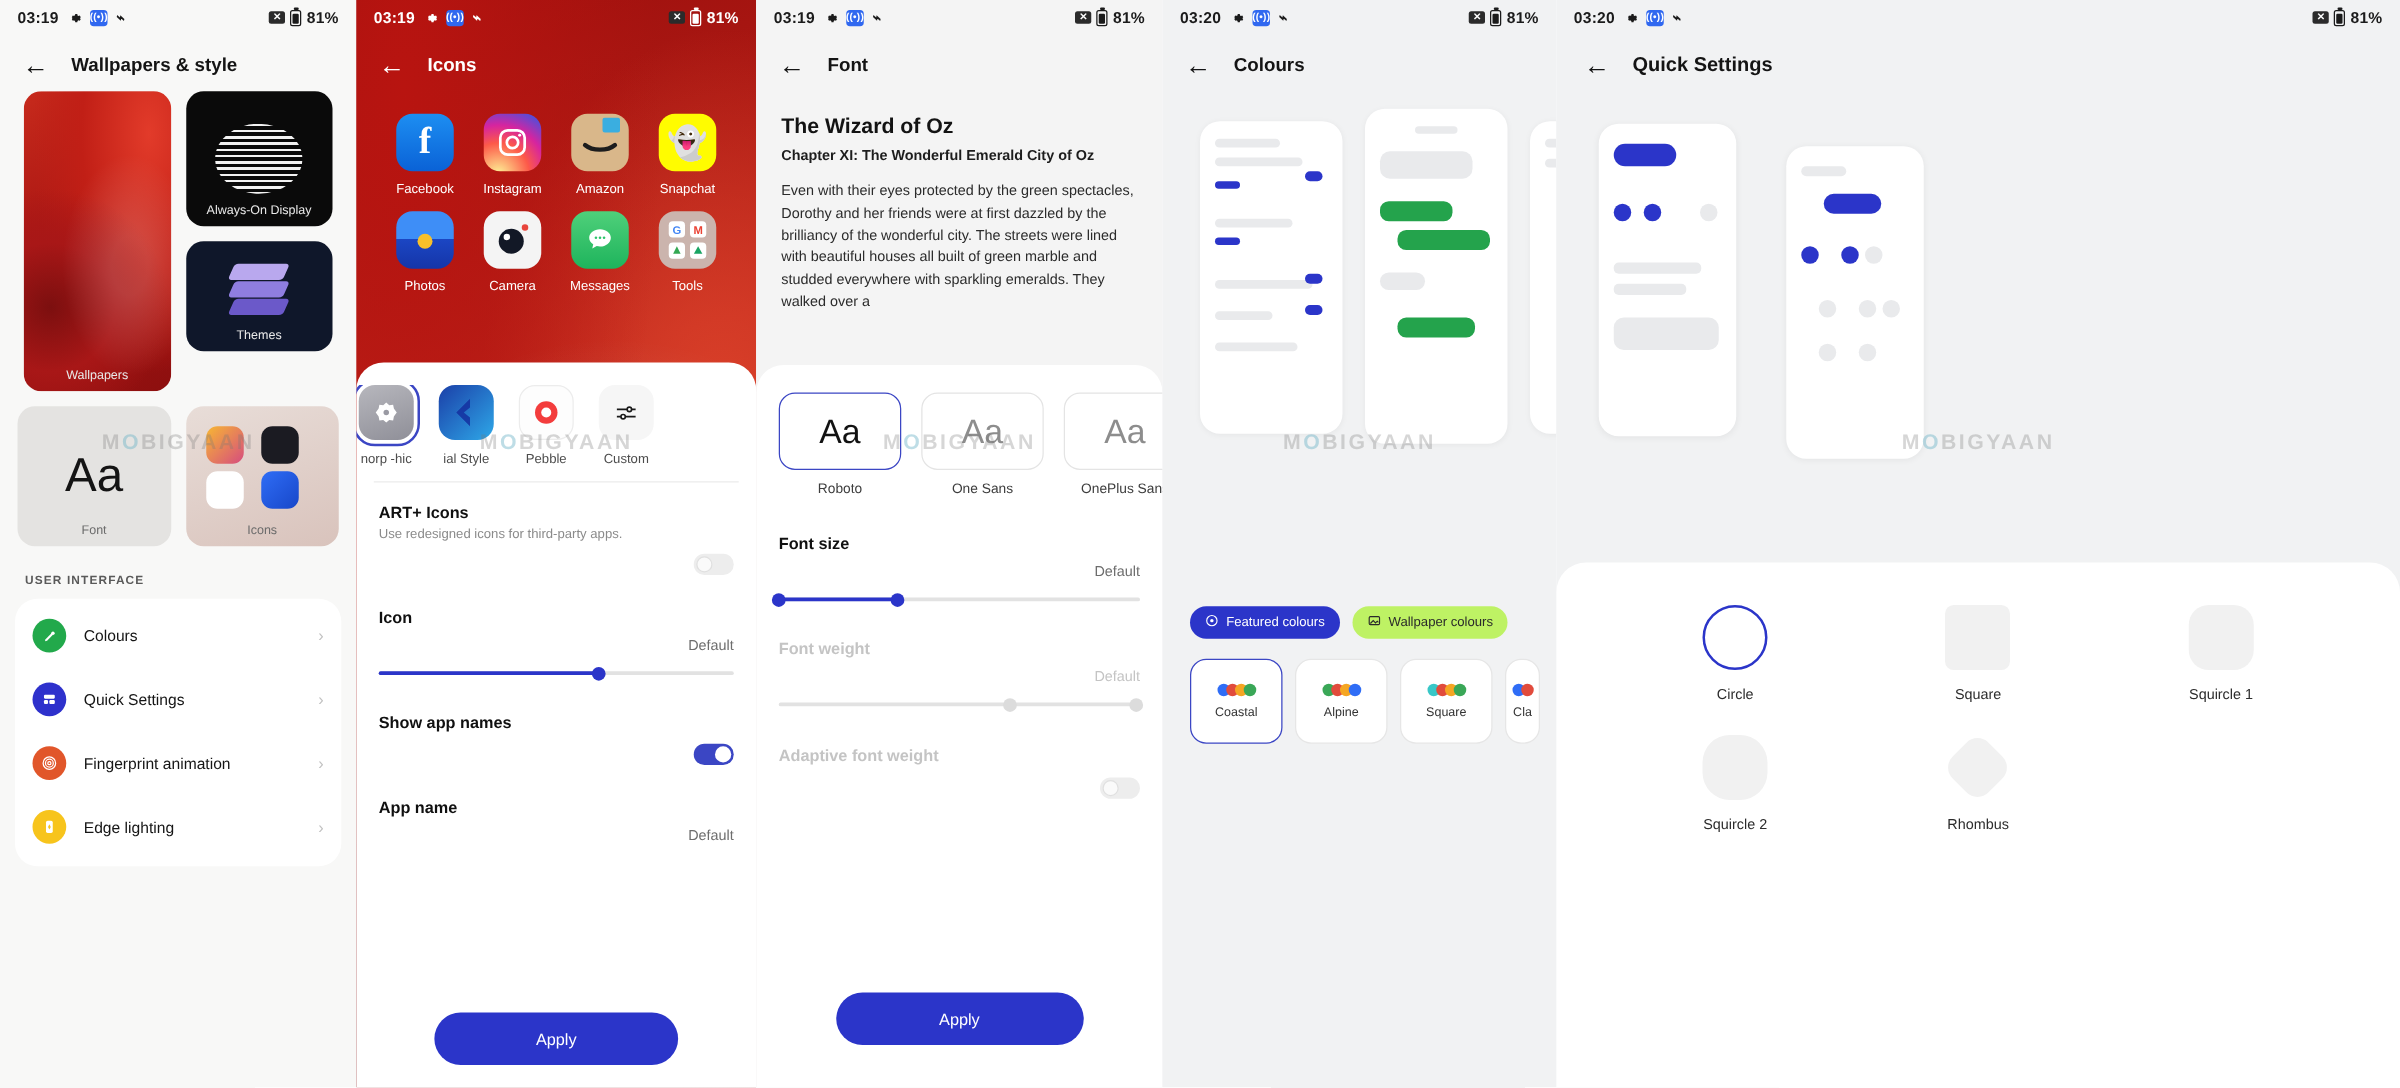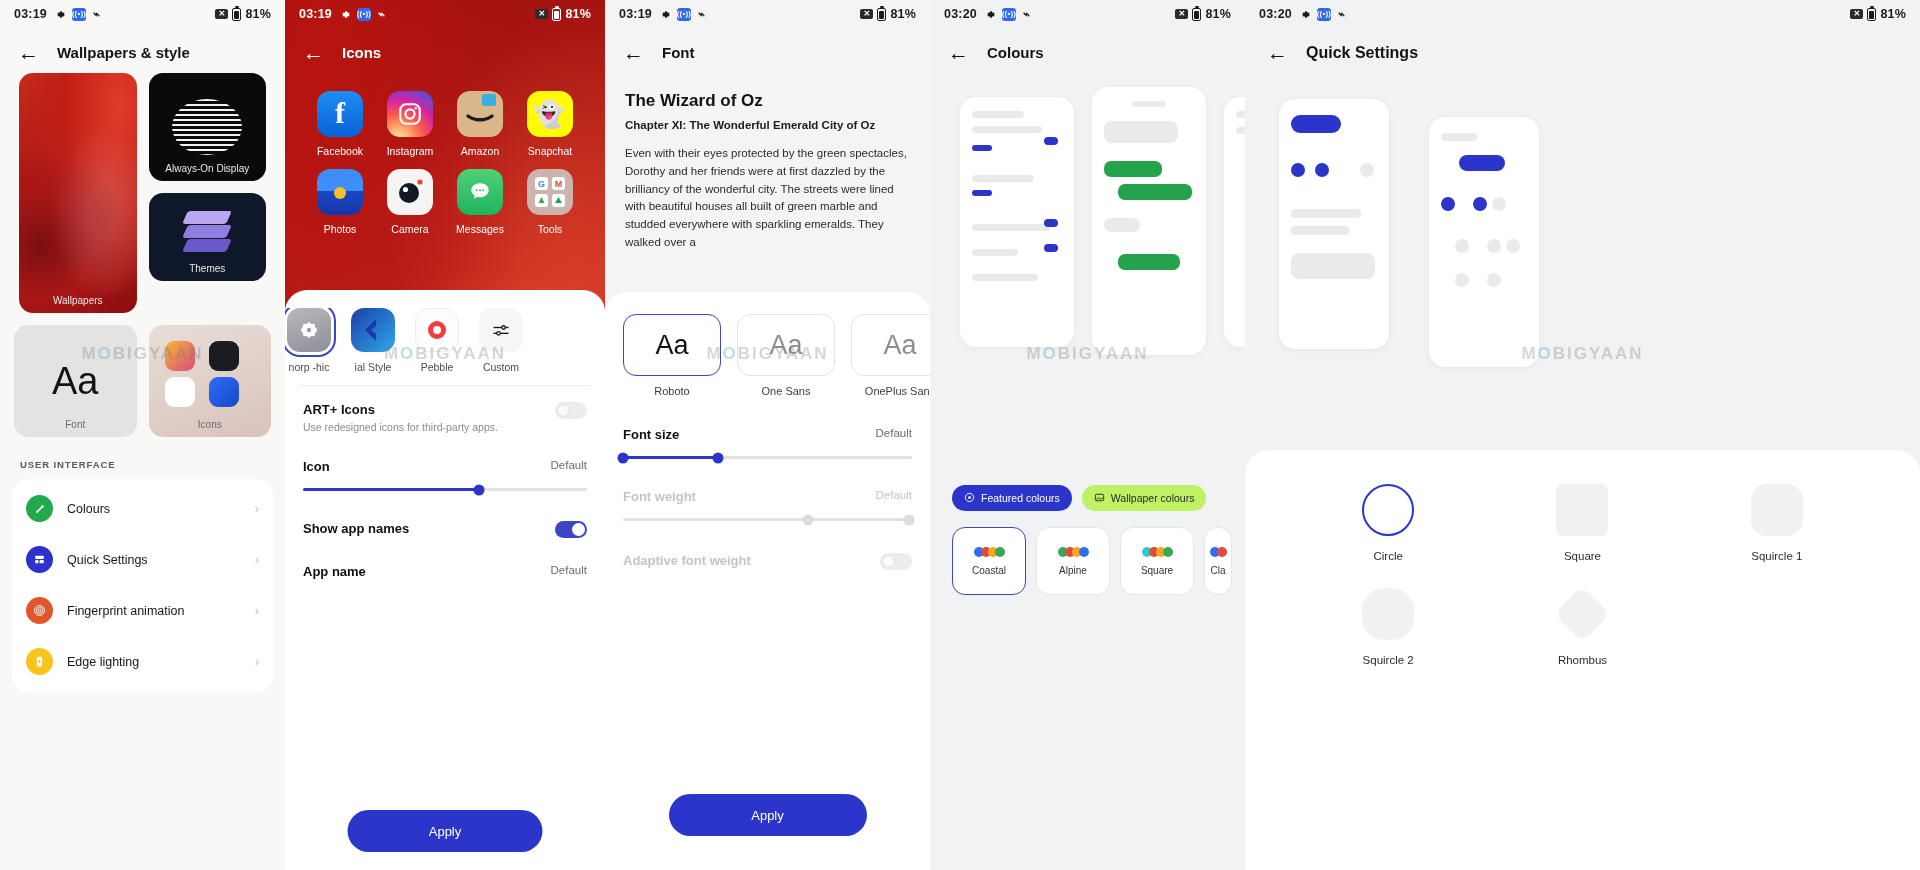--- a/index.html
+++ b/index.html
@@ -89,21 +89,21 @@
   .appname { font-size:10.5px;color:#fff; }
   .sheet { position:absolute;left:0;right:0;bottom:0;background:#fff;
      border-radius:22px 22px 0 0;padding:18px 0 0 0; }
   .stylerow { display:flex;gap:20px;padding:0 14px 10px 14px; overflow:hidden; }
   .stylecell { display:flex;flex-direction:column;align-items:center;gap:9px;flex:0 0 auto; }
   .stylebox { width:44px;height:44px;border-radius:13px;display:flex;align-items:center;
      justify-content:center;position:relative; }
   .stylebox.sel { outline:2px solid #3b46c4; outline-offset:3px; }
   .stylename { font-size:10.5px;color:#4c4c4c;white-space:nowrap; }
   .divider { height:1px;background:#ececec;margin:2px 14px 0 14px; }
-  .setrow { padding:16px 18px 0 18px; }
+  .setrow { padding:16px 18px 0 18px;flex-direction:column; }
   .setrow-flex { display:flex;align-items:flex-start;gap:10px; }
   .settitle { font-size:13px;font-weight:700;color:#101010; }
   .setsub { font-size:10.5px;color:#8b8b8b;margin-top:4px; }
   .toggle { width:32px;height:17px;border-radius:10px;position:relative;flex:0 0 auto;margin-left:auto;cursor:pointer;}
   .toggle.off { background:#e3e3e3; }
   .toggle.on { background:#3b46c4; }
   .toggle i { position:absolute;top:2px;width:13px;height:13px;border-radius:50%;background:#fff; }
   .toggle.off i { left:2px; } .toggle.on i { right:2px; }
   .toggle.ghost { background:#ededed; } .toggle.ghost i { background:#fafafa;border:1.5px solid #e0e0e0; }
   .lblright { margin-left:auto;font-size:11.5px;color:#6d6d6d; }

